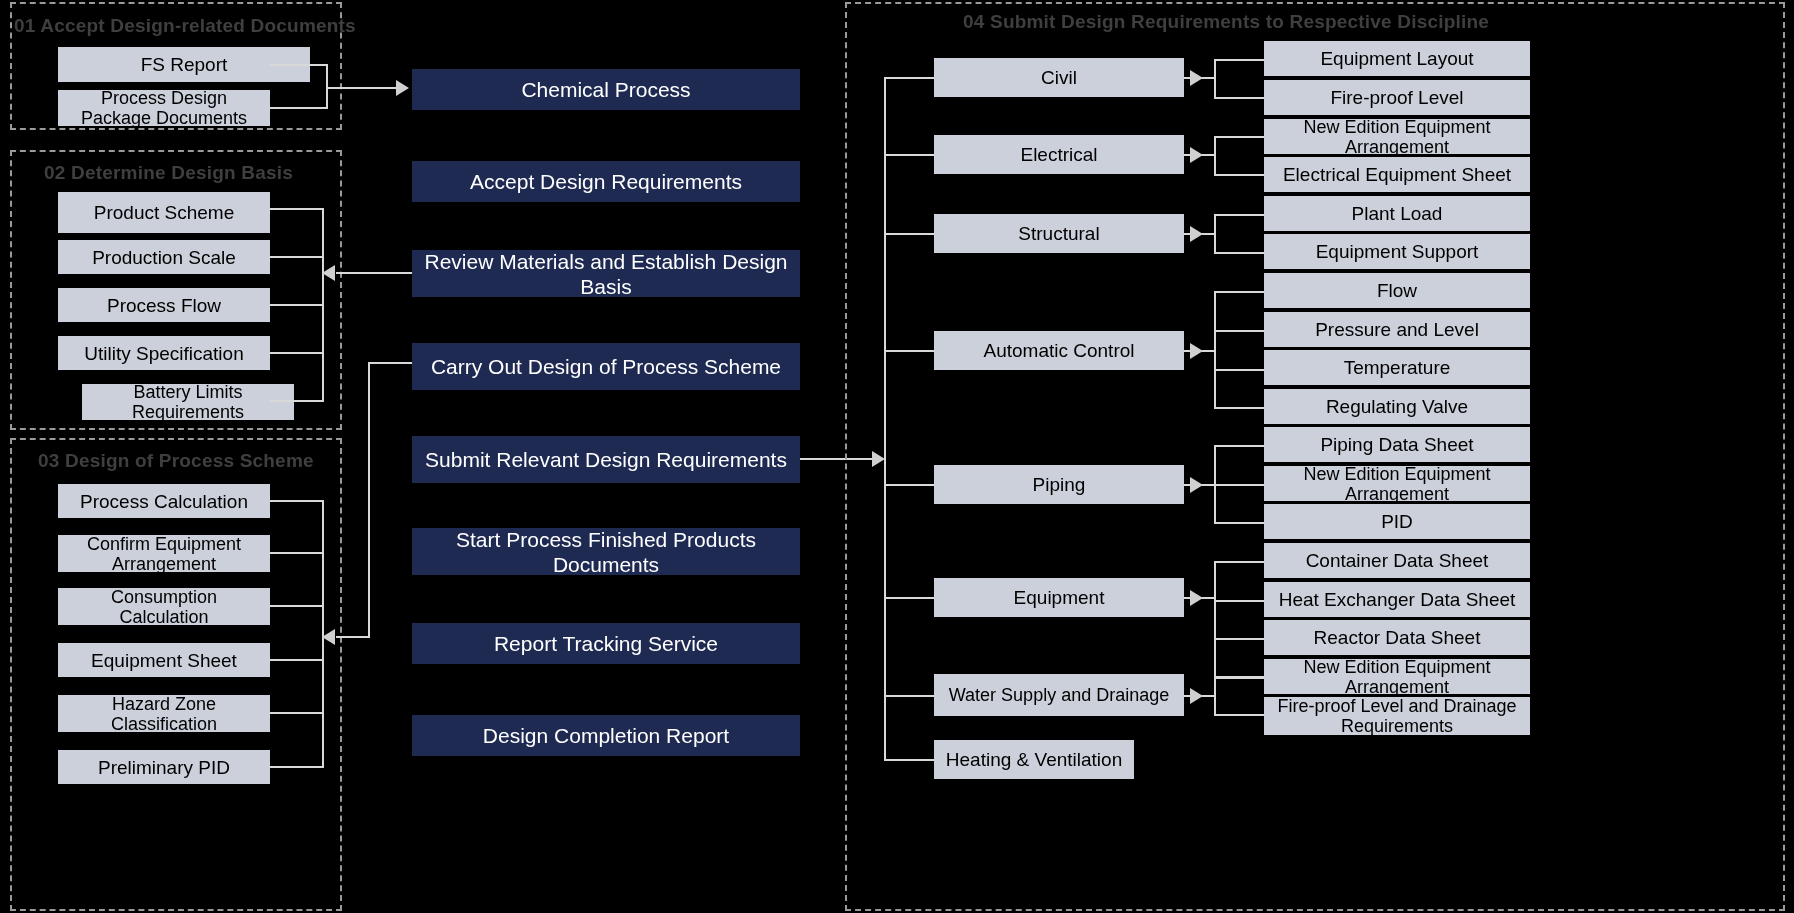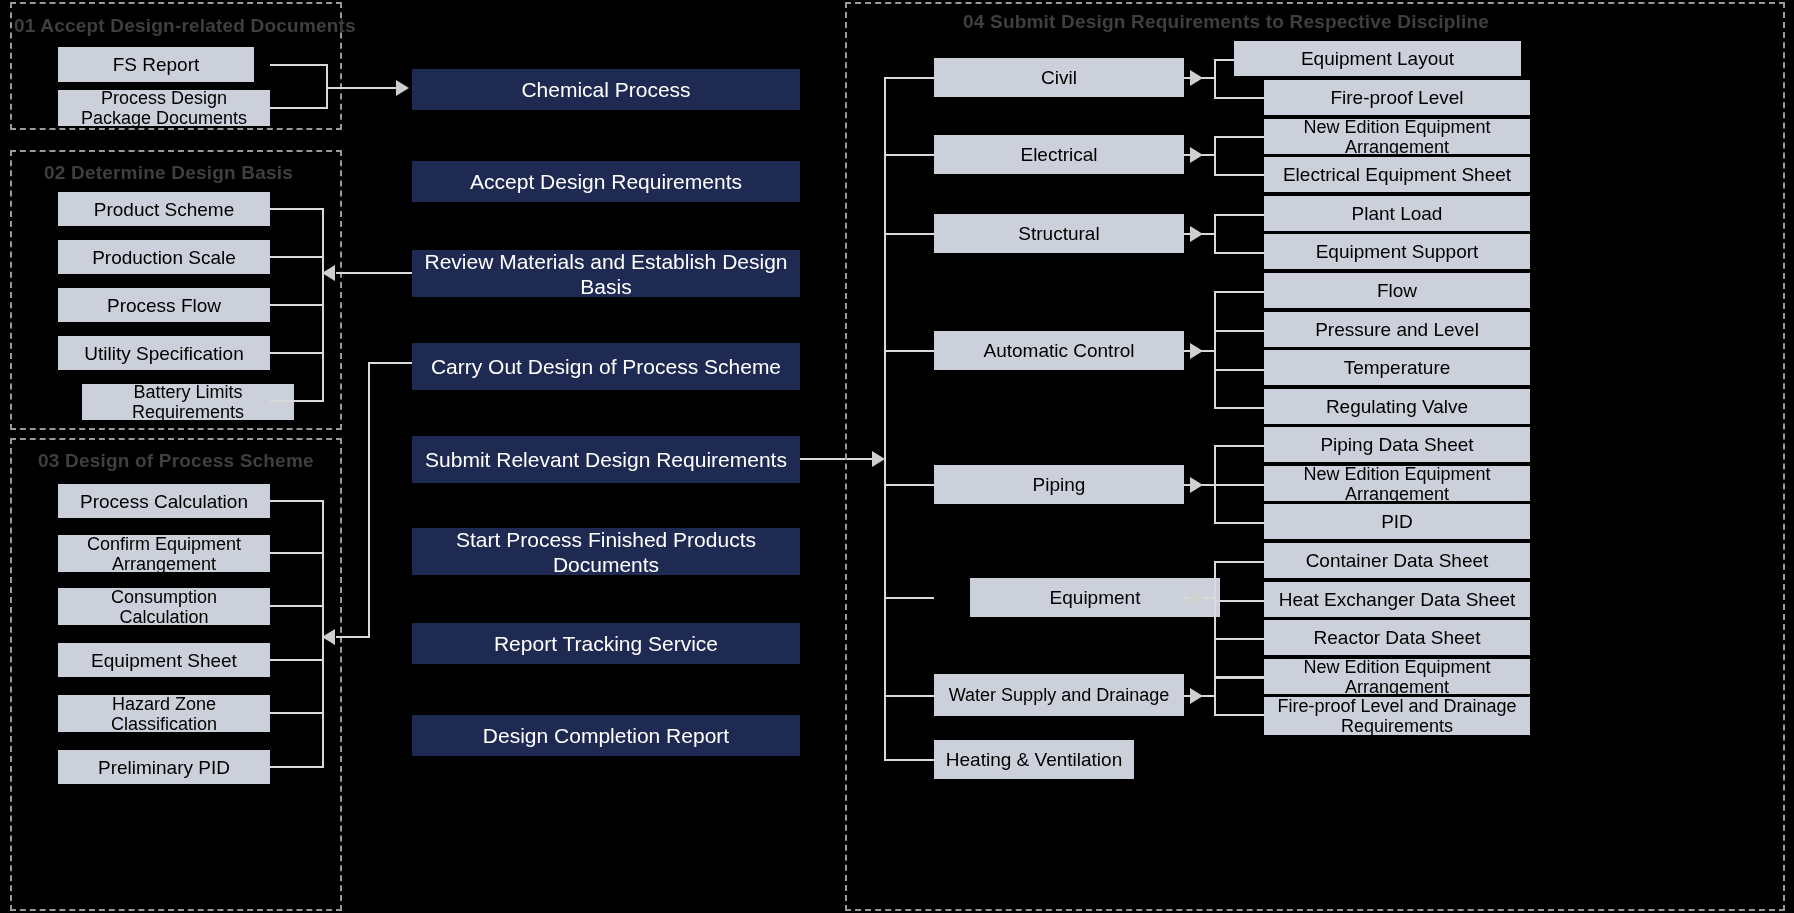--- a/index.html
+++ b/index.html
@@ -71,32 +71,32 @@
     border-right:13px solid #d0d0d0;
   }
 </style>
 </head>
 <body>
 
 <div id="stage">
 
   <div class="group" style="left:10px;top:2px;width:332px;height:128px;"></div>
   <div class="group-title" style="left:14px;top:15px;">01 Accept Design-related Documents</div>
-  <div class="gbox" style="left:58px;top:47px;width:196px;height:35px;">FS Report</div>
+  <div class="gbox" style="left:58px;top:47px;width:252px;height:35px;">FS Report</div>
   <div class="gbox small" style="left:58px;top:90px;width:212px;height:36px;">Process Design Package Documents</div>
 
   <div class="hline" style="left:270px;top:64px;width:58px;"></div>
   <div class="hline" style="left:270px;top:107px;width:58px;"></div>
   <div class="vline" style="left:326px;top:64px;height:45px;"></div>
   <div class="hline" style="left:326px;top:87px;width:72px;"></div>
   <div class="arrow" style="left:396px;top:80px;"></div>
 
   <div class="group" style="left:10px;top:150px;width:332px;height:280px;"></div>
   <div class="group-title" style="left:44px;top:162px;">02 Determine Design Basis</div>
-  <div class="gbox" style="left:58px;top:192px;width:212px;height:34px;">Product  Scheme</div>
+  <div class="gbox" style="left:58px;top:192px;width:212px;height:41px;">Product  Scheme</div>
   <div class="gbox" style="left:58px;top:240px;width:212px;height:34px;">Production Scale</div>
   <div class="gbox" style="left:58px;top:288px;width:212px;height:34px;">Process Flow</div>
   <div class="gbox" style="left:58px;top:336px;width:212px;height:34px;">Utility Specification</div>
   <div class="gbox small" style="left:58px;top:384px;width:212px;height:36px;margin-left:24px;">Battery Limits Requirements</div>
 
   <div class="hline" style="left:270px;top:208px;width:54px;"></div>
   <div class="hline" style="left:270px;top:256px;width:54px;"></div>
   <div class="hline" style="left:270px;top:304px;width:54px;"></div>
   <div class="hline" style="left:270px;top:352px;width:54px;"></div>
   <div class="hline" style="left:270px;top:400px;width:54px;"></div>
@@ -140,21 +140,21 @@
   <div class="group" style="left:845px;top:2px;width:940px;height:909px;"></div>
   <div class="group-title" style="left:963px;top:11px;">04 Submit Design Requirements to Respective Discipline</div>
 
   <div class="vline" style="left:884px;top:77px;height:683px;"></div>
 
   <div class="gbox" style="left:934px;top:58px;width:250px;height:39px;">Civil</div>
   <div class="gbox" style="left:934px;top:135px;width:250px;height:39px;">Electrical</div>
   <div class="gbox" style="left:934px;top:214px;width:250px;height:39px;">Structural</div>
   <div class="gbox" style="left:934px;top:331px;width:250px;height:39px;">Automatic Control</div>
   <div class="gbox" style="left:934px;top:465px;width:250px;height:39px;">Piping</div>
-  <div class="gbox" style="left:934px;top:578px;width:250px;height:39px;margin-left:36px;">Equipment</div>
+  <div class="gbox" style="left:934px;top:578px;width:250px;height:39px;">Equipment</div>
   <div class="gbox small" style="left:934px;top:674px;width:250px;height:42px;">Water Supply and Drainage</div>
   <div class="gbox" style="left:934px;top:740px;width:200px;height:39px;">Heating &amp; Ventilation</div>
 
   <div class="hline" style="left:884px;top:77px;width:50px;"></div>
   <div class="hline" style="left:884px;top:154px;width:50px;"></div>
   <div class="hline" style="left:884px;top:233px;width:50px;"></div>
   <div class="hline" style="left:884px;top:350px;width:50px;"></div>
   <div class="hline" style="left:884px;top:484px;width:50px;"></div>
   <div class="hline" style="left:884px;top:597px;width:50px;"></div>
   <div class="hline" style="left:884px;top:695px;width:50px;"></div>
@@ -201,21 +201,21 @@
   <div class="vline" style="left:1214px;top:561px;height:117px;"></div>
   <div class="hline" style="left:1214px;top:561px;width:50px;"></div>
   <div class="hline" style="left:1214px;top:600px;width:50px;"></div>
   <div class="hline" style="left:1214px;top:638px;width:50px;"></div>
   <div class="hline" style="left:1214px;top:677px;width:50px;"></div>
 
   <div class="vline" style="left:1214px;top:676px;height:40px;"></div>
   <div class="hline" style="left:1214px;top:676px;width:50px;"></div>
   <div class="hline" style="left:1214px;top:714px;width:50px;"></div>
 
-  <div class="gbox" style="left:1234px;top:41px;width:287px;height:35px;">Equipment Layout</div>
+  <div class="gbox" style="left:1264px;top:41px;width:266px;height:35px;">Equipment Layout</div>
   <div class="gbox" style="left:1264px;top:80px;width:266px;height:35px;">Fire-proof Level</div>
   <div class="gbox small" style="left:1264px;top:119px;width:266px;height:35px;">New Edition Equipment Arrangement</div>
   <div class="gbox" style="left:1264px;top:157px;width:266px;height:35px;">Electrical Equipment Sheet</div>
   <div class="gbox" style="left:1264px;top:234px;width:266px;height:35px;">Equipment Support</div>
   <div class="gbox" style="left:1264px;top:196px;width:266px;height:35px;">Plant Load</div>
   <div class="gbox" style="left:1264px;top:273px;width:266px;height:35px;">Flow</div>
   <div class="gbox" style="left:1264px;top:312px;width:266px;height:35px;">Pressure and Level</div>
   <div class="gbox" style="left:1264px;top:350px;width:266px;height:35px;">Temperature</div>
   <div class="gbox" style="left:1264px;top:389px;width:266px;height:35px;">Regulating Valve</div>
   <div class="gbox" style="left:1264px;top:427px;width:266px;height:35px;">Piping Data Sheet</div>

